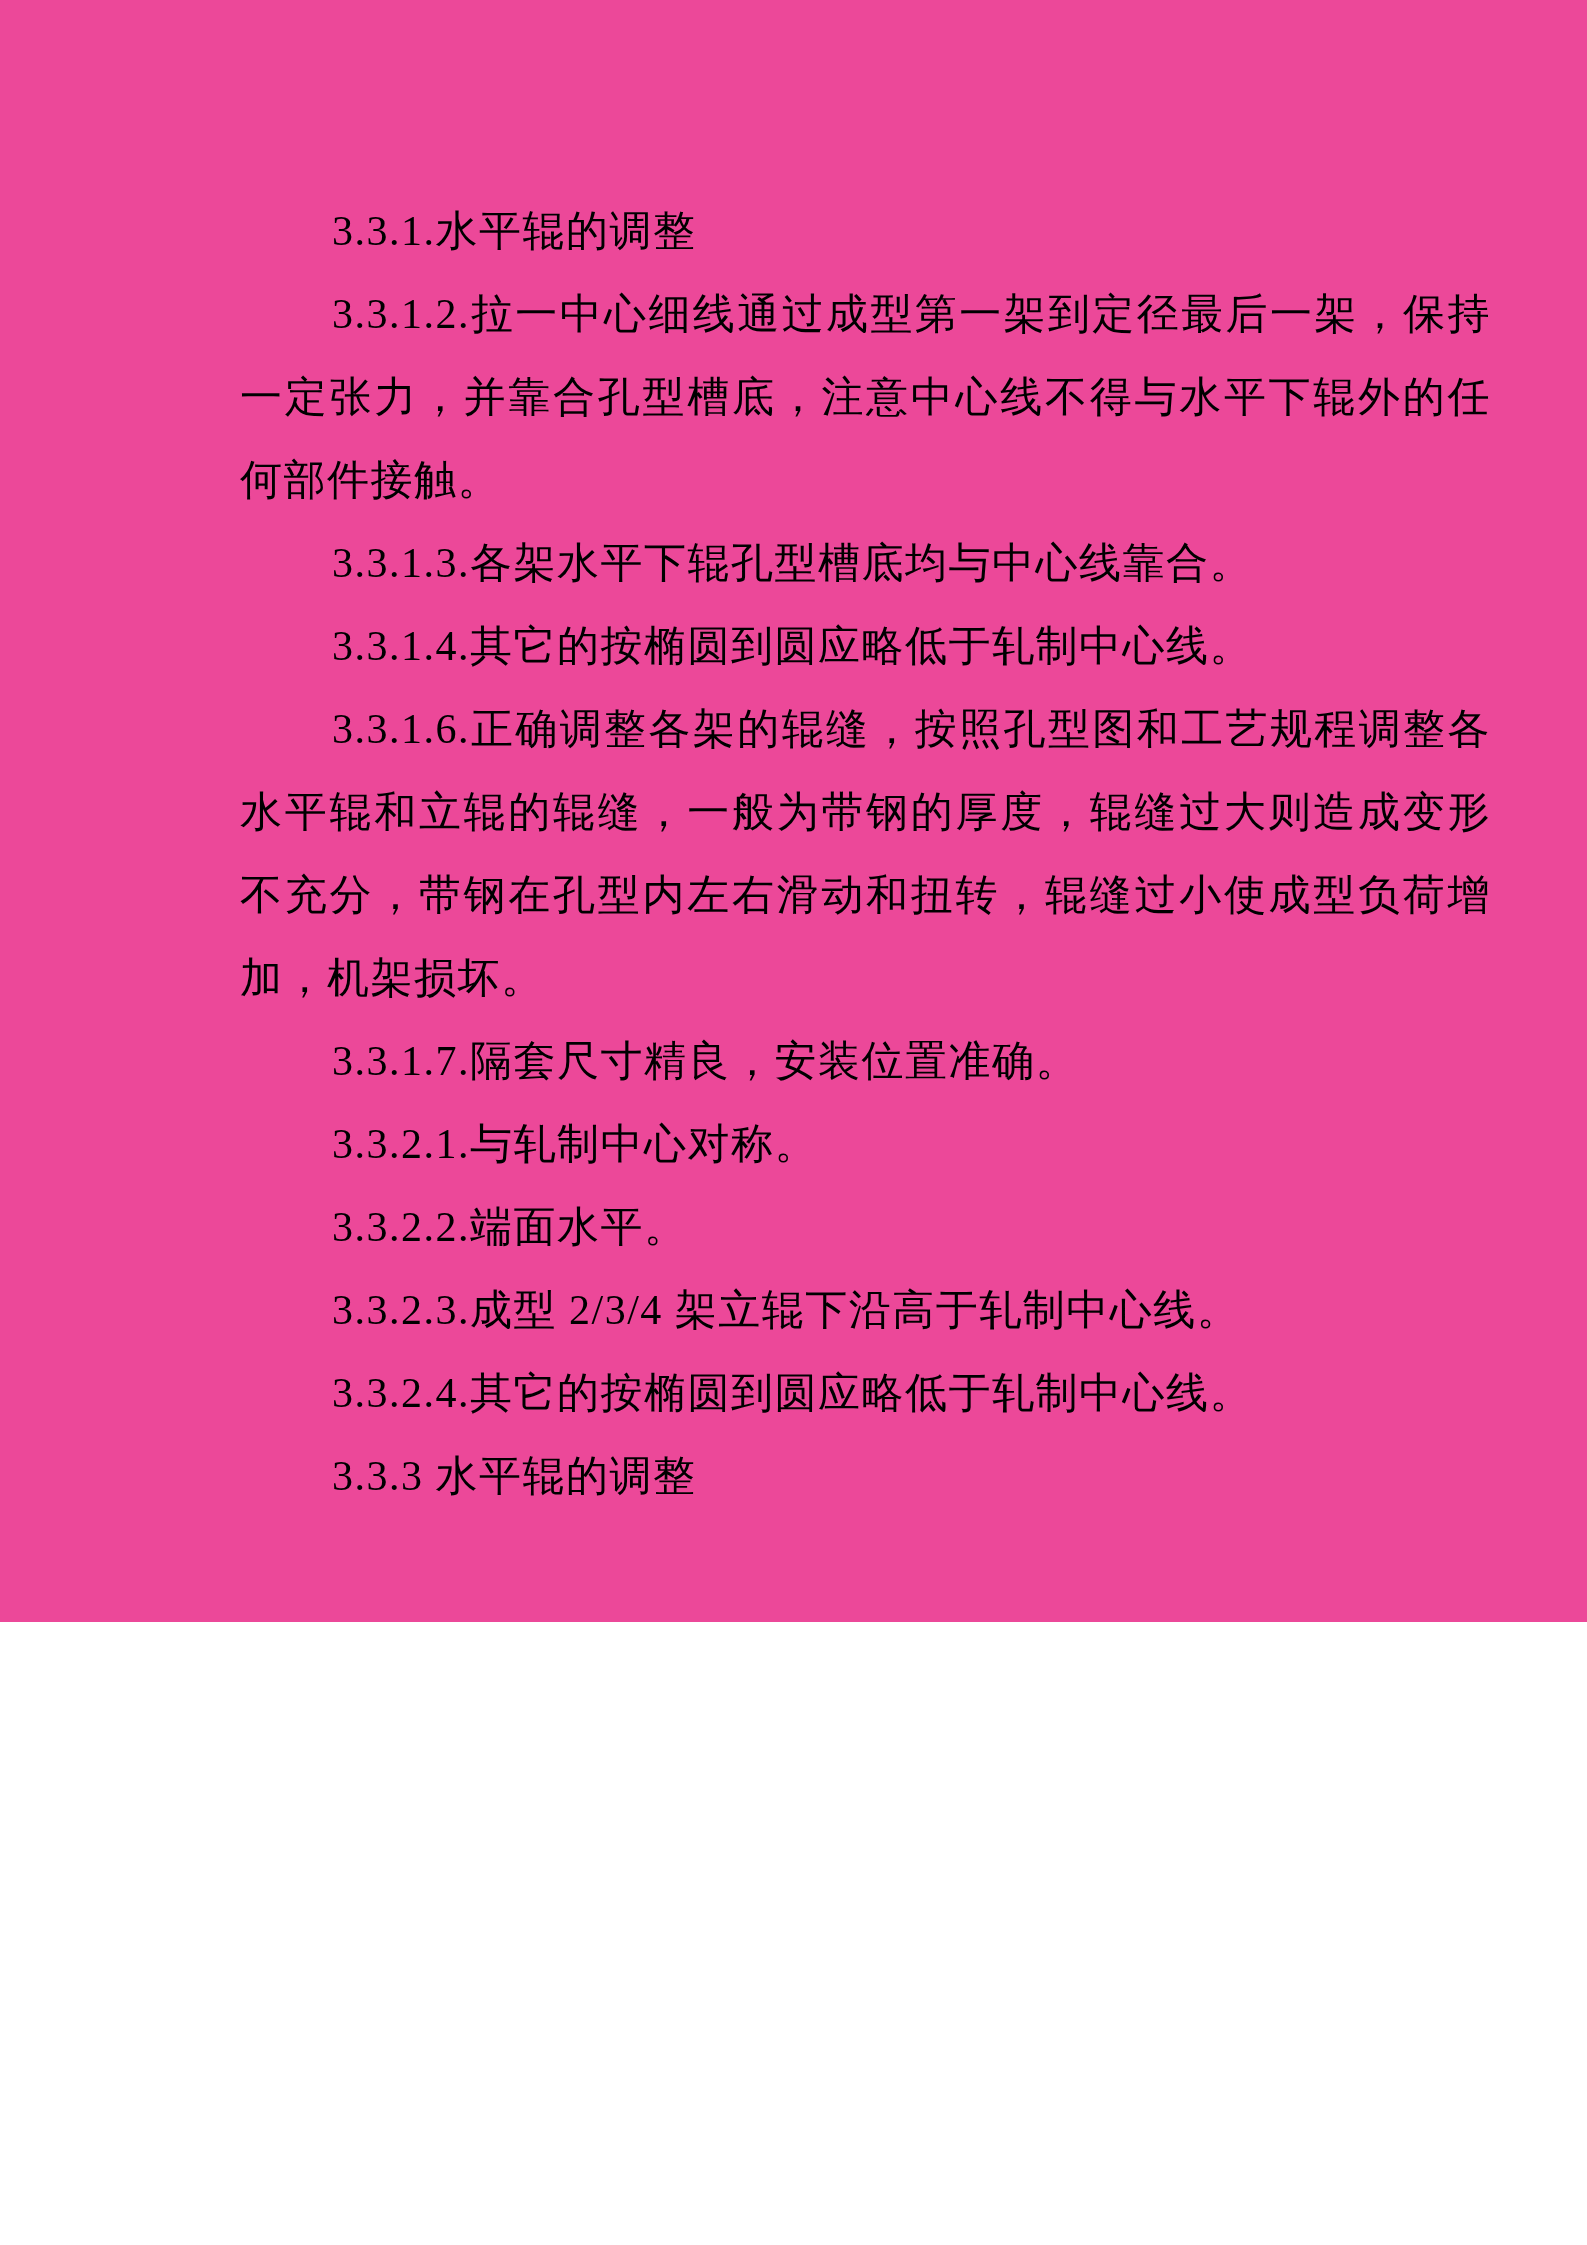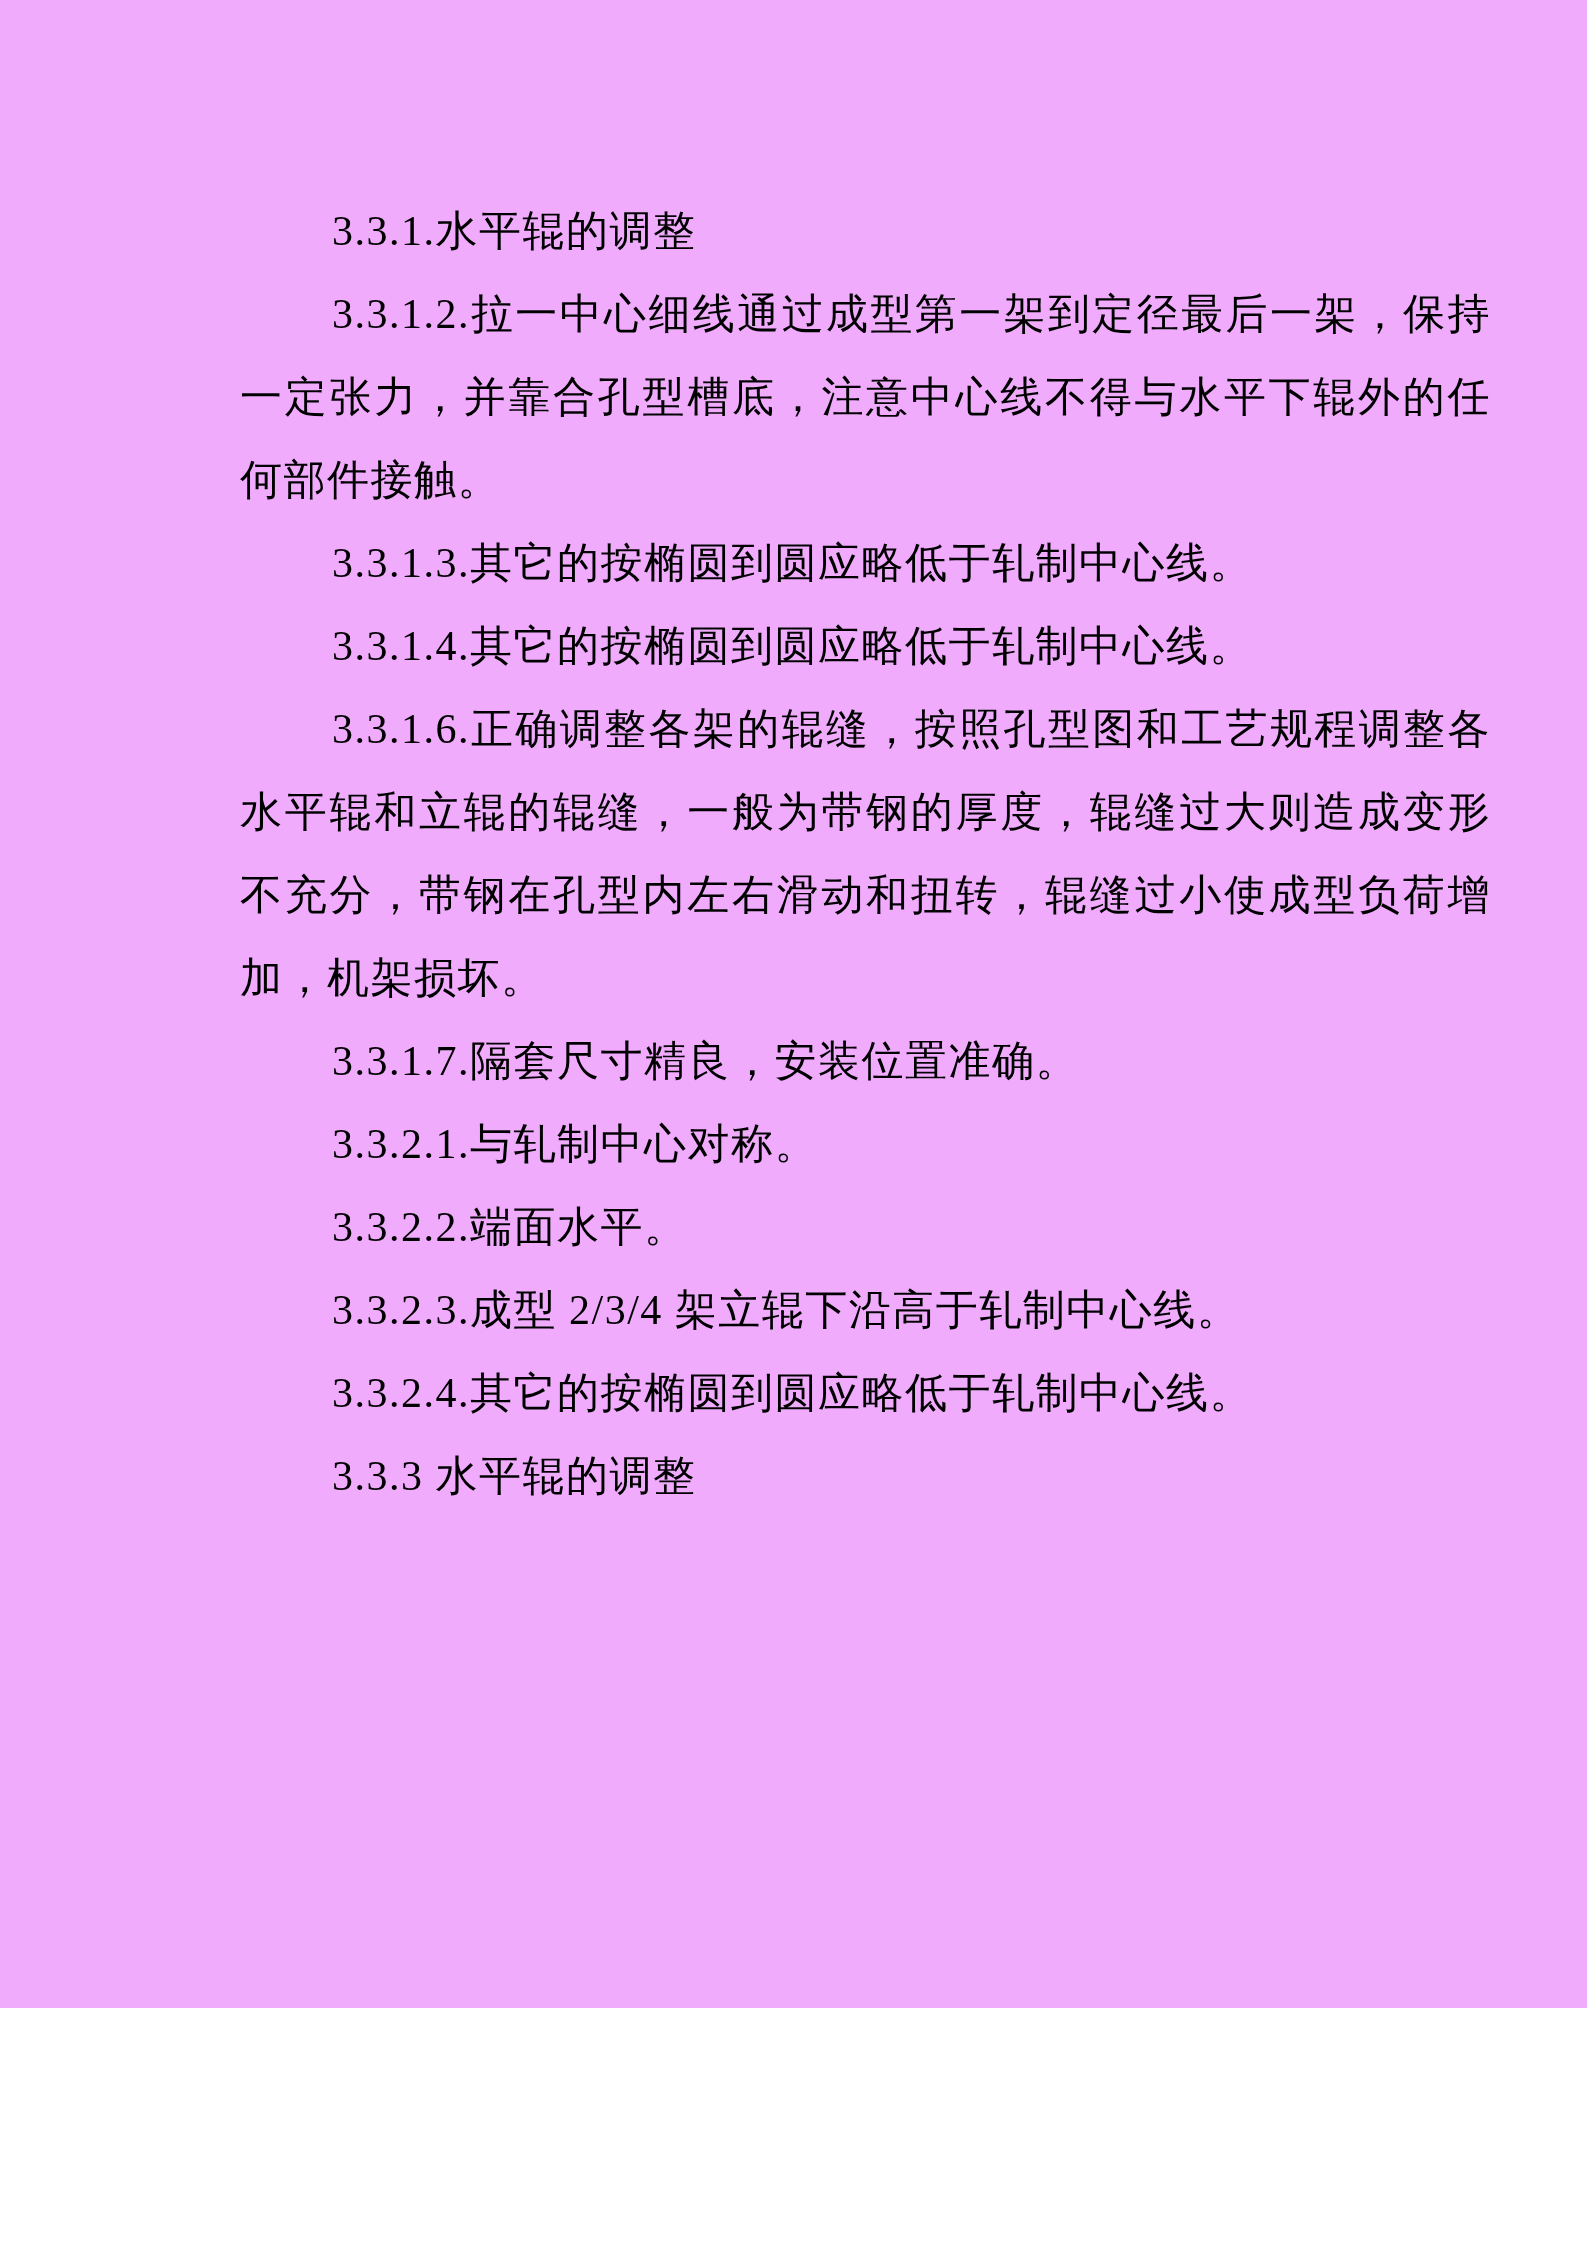--- a/index.html
+++ b/index.html
@@ -8,22 +8,22 @@
     background: #ffffff;
   }
   body {
     width: 1587px;
     height: 2245px;
     overflow: hidden;
   }
   .page {
     box-sizing: border-box;
     width: 1587px;
-    height: 2008px;
-    background: #f0abfc;
+    height: 1622px;
+    background: #ec4899;
     padding: 190px 96px 40px 240px;
   }
   .doc-para {
     margin: 0;
     padding: 0;
     font-family: "Liberation Serif", serif;
     font-size: 42px;
     line-height: 83px;
     color: #000000;
     text-align: justify;
@@ -32,21 +32,21 @@
     letter-spacing: 1.5px;
     word-break: break-all;
   }
 </style>
 </head>
 <body>
 
 <div class="page">
   <p class="doc-para">3.3.1.水平辊的调整</p>
   <p class="doc-para">3.3.1.2.拉一中心细线通过成型第一架到定径最后一架，保持一定张力，并靠合孔型槽底，注意中心线不得与水平下辊外的任何部件接触。</p>
-  <p class="doc-para">3.3.1.3.其它的按椭圆到圆应略低于轧制中心线。</p>
+  <p class="doc-para">3.3.1.3.各架水平下辊孔型槽底均与中心线靠合。</p>
   <p class="doc-para">3.3.1.4.其它的按椭圆到圆应略低于轧制中心线。</p>
   <p class="doc-para">3.3.1.6.正确调整各架的辊缝，按照孔型图和工艺规程调整各水平辊和立辊的辊缝，一般为带钢的厚度，辊缝过大则造成变形不充分，带钢在孔型内左右滑动和扭转，辊缝过小使成型负荷增加，机架损坏。</p>
   <p class="doc-para">3.3.1.7.隔套尺寸精良，安装位置准确。</p>
   <p class="doc-para">3.3.2.1.与轧制中心对称。</p>
   <p class="doc-para">3.3.2.2.端面水平。</p>
   <p class="doc-para">3.3.2.3.成型 2/3/4 架立辊下沿高于轧制中心线。</p>
   <p class="doc-para">3.3.2.4.其它的按椭圆到圆应略低于轧制中心线。</p>
   <p class="doc-para">3.3.3 水平辊的调整</p>
 </div>
 

